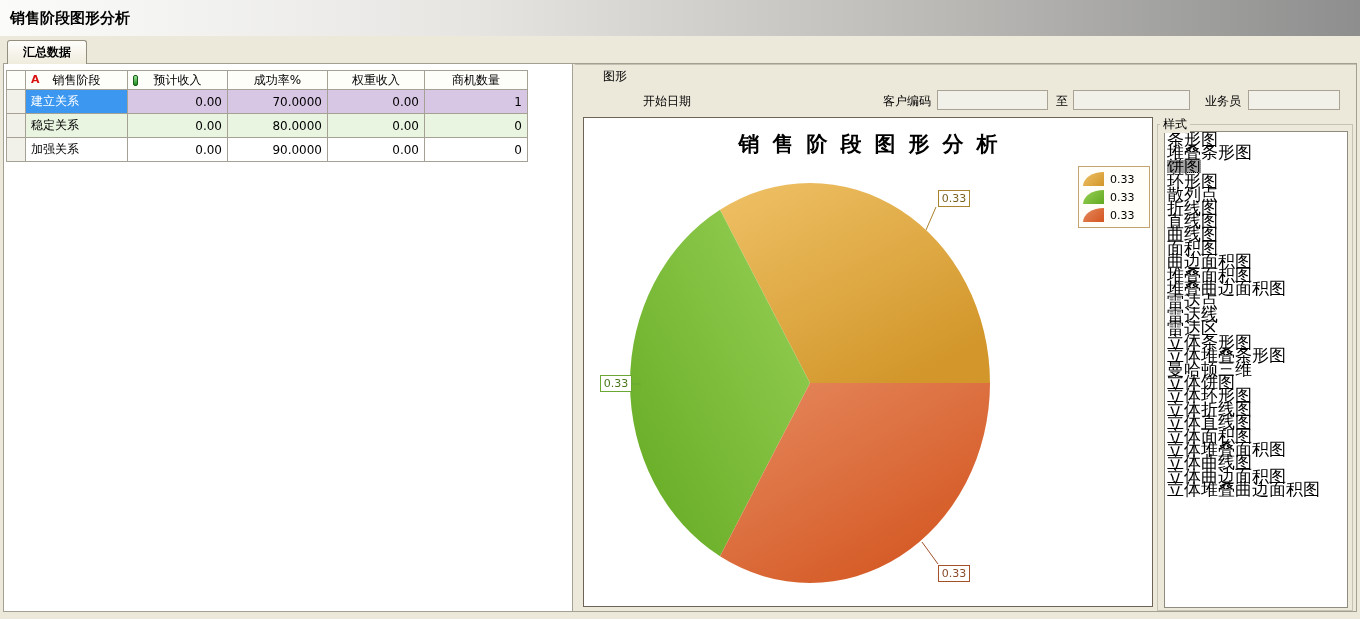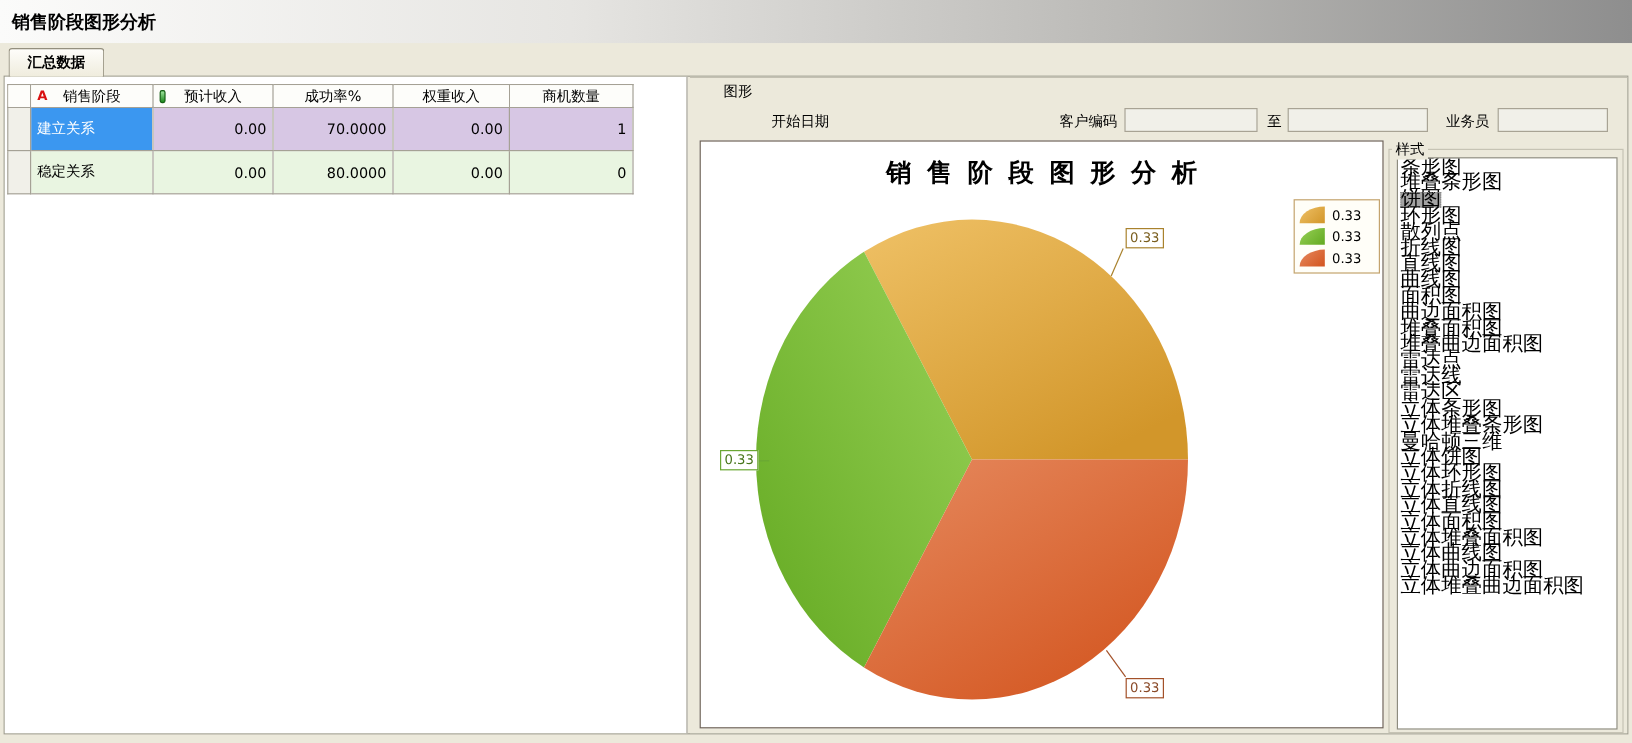--- a/index.html
+++ b/index.html
@@ -21,21 +21,21 @@
 
   #content { position:absolute; left:3px; top:63px; width:1354px; height:549px;
     border:1px solid #A29F93; background:#ECE9DB; }
 
   
   #left-panel { position:absolute; left:4px; top:64px; width:569px; height:547px;
     background:#fff; border-right:1px solid #A5A195; }
 
   table.grid { position:absolute; left:6px; top:70px; border-collapse:collapse;
     table-layout:fixed; width:521px; background:#fff; }
-  table.grid td, table.grid th { border:1px solid #A5A195; height:36px;
+  table.grid td, table.grid th { border:1px solid #A5A195; height:24px;
     padding:0 5px; overflow:hidden; white-space:nowrap; font-weight:normal; font-size:12px; }
   table.grid th { height:19px; background:#FDFDFA; text-align:center; position:relative; }
   td.ind, th.ind { background:#F1F0E9; padding:0; }
   td.num { text-align:right; }
   td.stage { text-align:left; }
   .r0 td { background:#D7C7E4; }
   .r0 td.sel { background:#3B97F0; color:#fff; }
   .r1 td { background:#E9F5E1; }
   .r2 td { background:#fff; }
   .r0 td.ind, .r1 td.ind, .r2 td.ind { background:#F1F0E9; }
@@ -118,20 +118,28 @@
     <td class="num">0.00</td>
     <td class="num">70.0000</td>
     <td class="num">0.00</td>
     <td class="num">1</td>
   </tr>
   <tr class="r1">
     <td class="ind"></td>
     <td class="stage">稳定关系</td>
     <td class="num">0.00</td>
     <td class="num">80.0000</td>
+    <td class="num">0.00</td>
+    <td class="num">0</td>
+  </tr>
+  <tr class="r2">
+    <td class="ind"></td>
+    <td class="stage">加强关系</td>
+    <td class="num">0.00</td>
+    <td class="num">90.0000</td>
     <td class="num">0.00</td>
     <td class="num">0</td>
   </tr>
 </tbody>
   </table>
 
 <div id="right-panel"></div>
 <span id="graph-label">图形</span>
 
 <span class="flabel" style="left:643px">开始日期</span>

